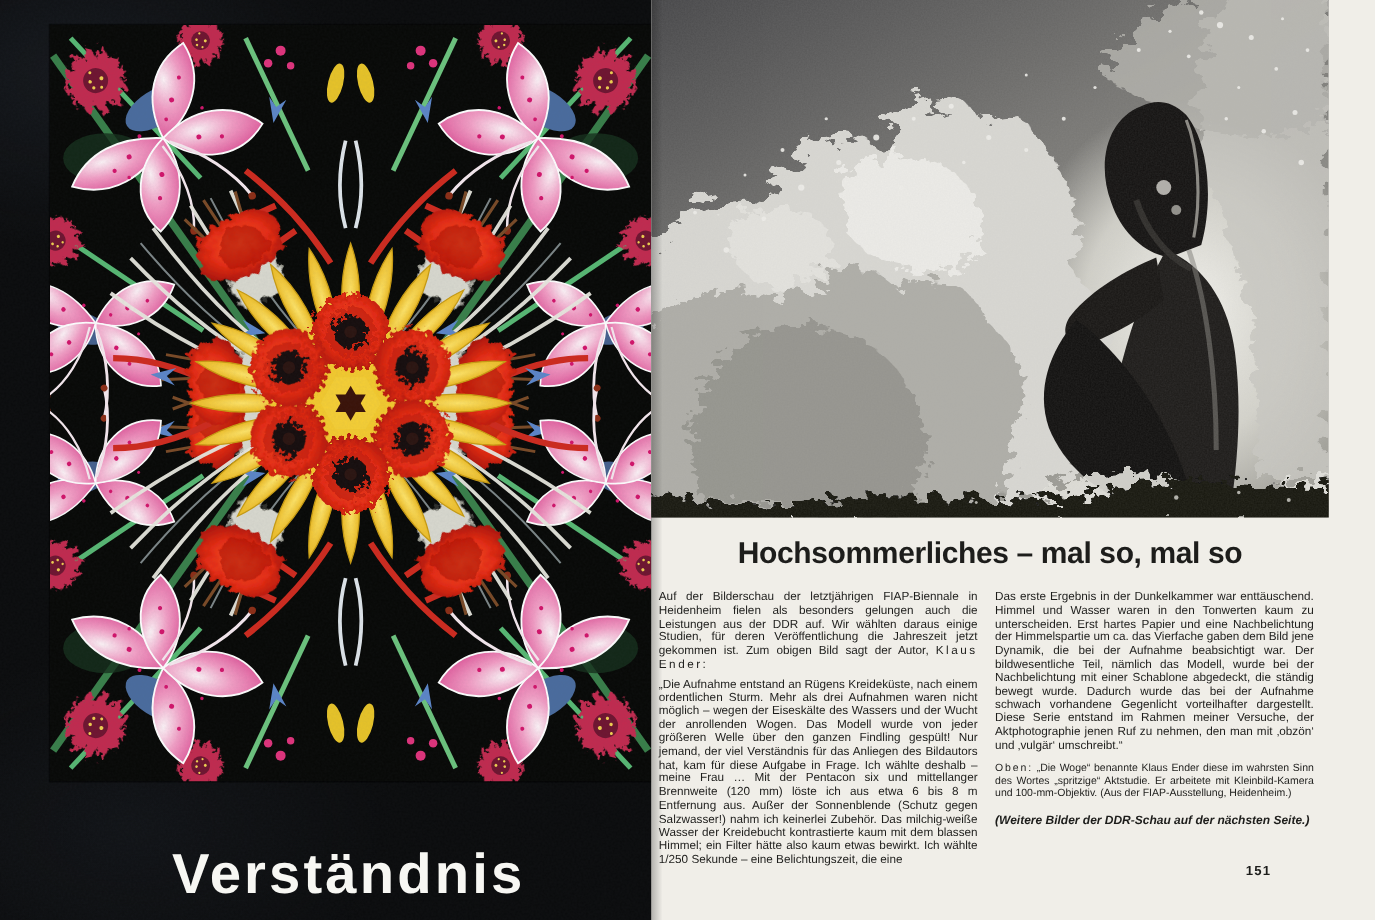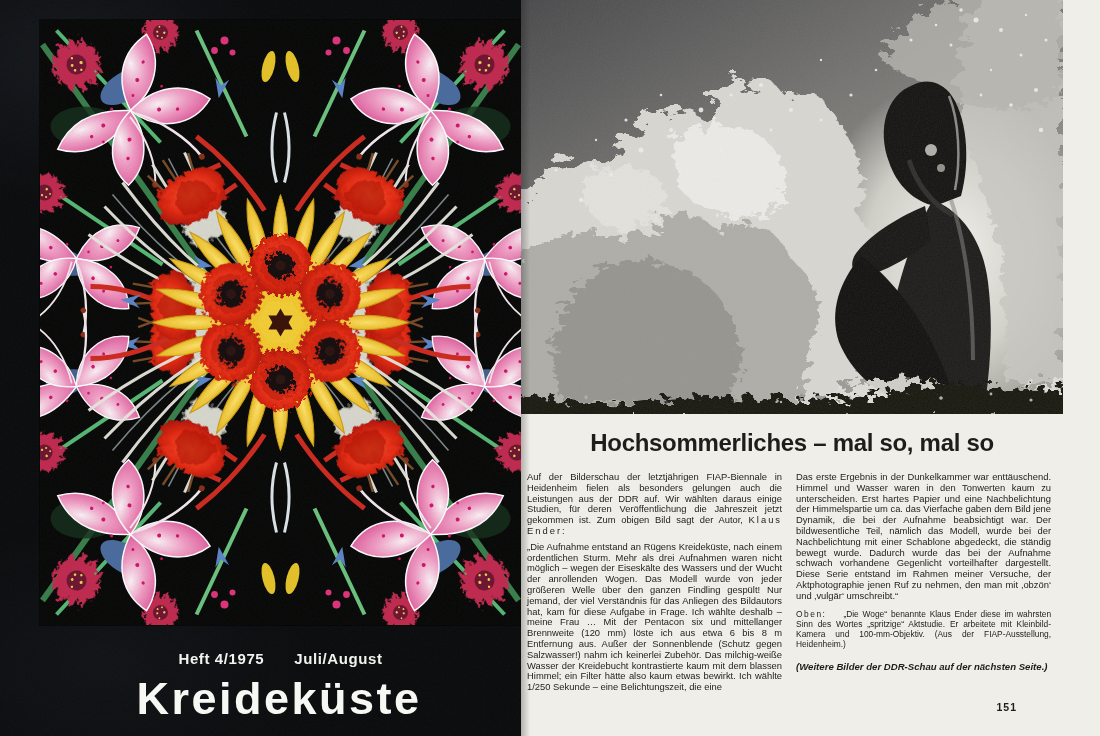--- a/index.html
+++ b/index.html
@@ -24,21 +24,21 @@
   .page::after{content:"";position:absolute;left:0;top:0;width:9px;height:736px;
      background:linear-gradient(90deg,rgba(20,20,20,.28),rgba(20,20,20,0));z-index:5;}
   .wave-photo{position:absolute;left:0;top:0;width:542px;height:414px;}
   .headline{position:absolute;left:0;top:429px;width:542px;text-align:center;
      font-weight:bold;font-size:24px;letter-spacing:-.3px;}
   .columns{position:absolute;left:6px;top:472px;width:524px;display:flex;gap:14px;}
   .col{flex:1;min-width:0;font-size:9.4px;line-height:10.8px;text-align:justify;}
   .col p{margin:0 0 5px 0;}
   .spaced{letter-spacing:2px;}
   .caption{margin-top:7px !important;font-size:8.4px;line-height:10.1px;}
-  .caption-label{letter-spacing:1.5px;margin-right:17px;}
+  .caption-label{letter-spacing:1.5px;margin-right:3px;}
   .note{margin-top:13px !important;font-style:italic;font-weight:bold;font-size:9.6px;}
   .pagenum{margin-top:29px;text-align:right;padding-right:34px;font-size:10.5px;
      font-weight:bold;letter-spacing:1px;}
 </style>
 </head>
 <body>
 
 <div class="spread">
 
   <div class="cover">
@@ -231,25 +231,21 @@
     </svg>
 
     <svg class="cover-noise" width="558" height="736">
       <filter id="cnoise">
           <feTurbulence type="fractalNoise" baseFrequency="0.55" numOctaves="2" seed="11"></feTurbulence>
         <feColorMatrix type="matrix" values="0 0 0 0 0.10  0 0 0 0 0.12  0 0 0 0 0.16  0 0 0 0.16 0"></feColorMatrix>
       </filter>
       <rect width="558" height="736" filter="url(#cnoise)"></rect>
     </svg>
 
-    <div class="issue-row">
-      <span>Heft 4/1975</span>
-      <span>Juli/August</span>
-    </div>
-    <div class="cover-title">Kreideküste</div>
+    <div class="cover-title">Verständnis</div>
   </div>
 
   <div class="page">
 
     <svg class="wave-photo" viewBox="0 0 542 414" preserveAspectRatio="none">
       <defs>
         <linearGradient id="sky" x1="0" y1="0" x2=".7" y2="1">
           <stop offset="0%" stop-color="#474749"></stop>
             <stop offset="45%" stop-color="#777673"></stop>
           <stop offset="100%" stop-color="#a3a29b"></stop>

